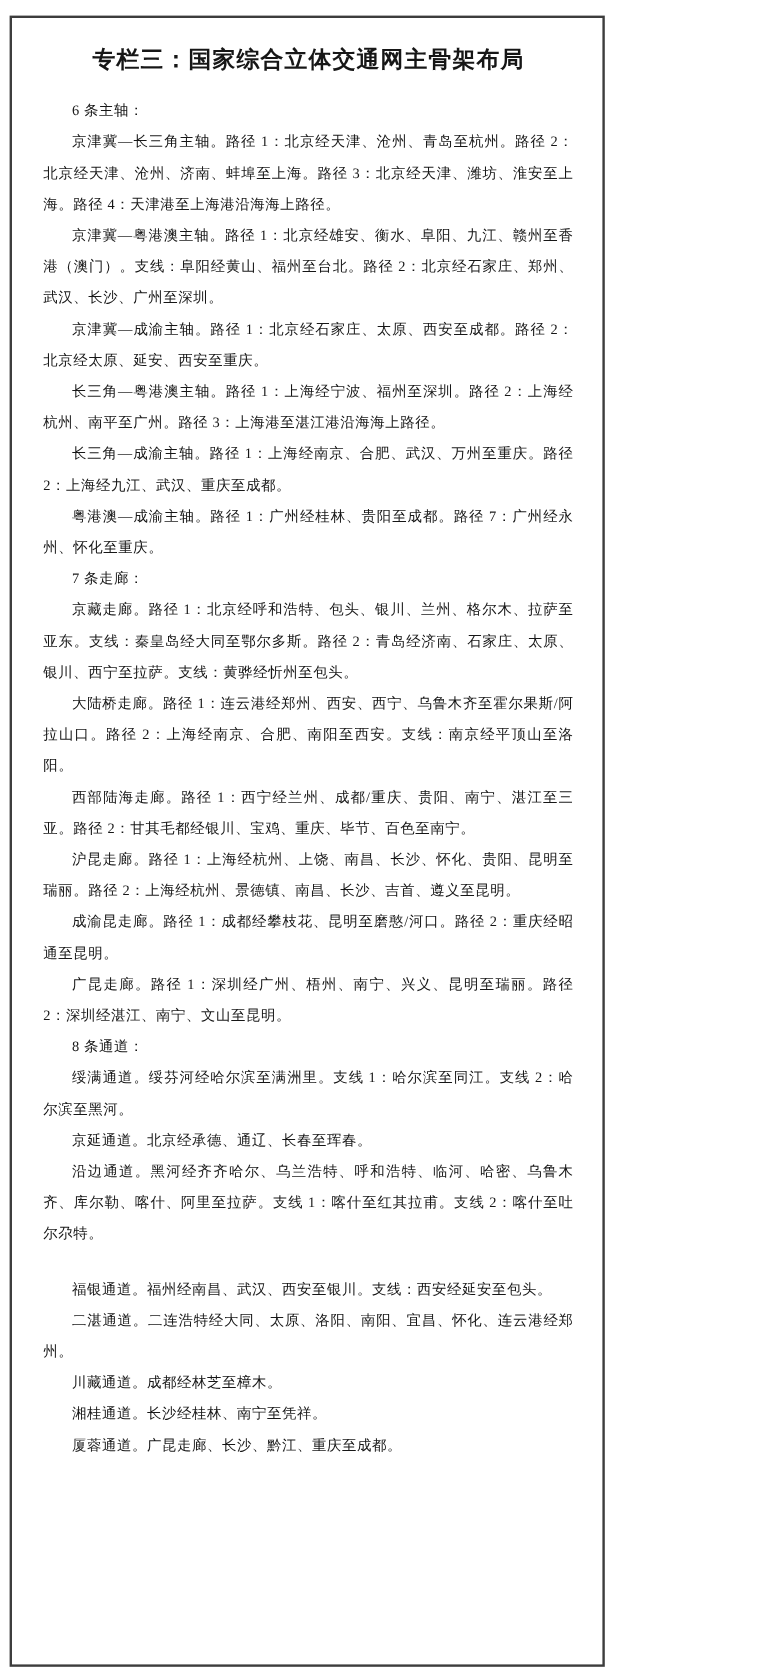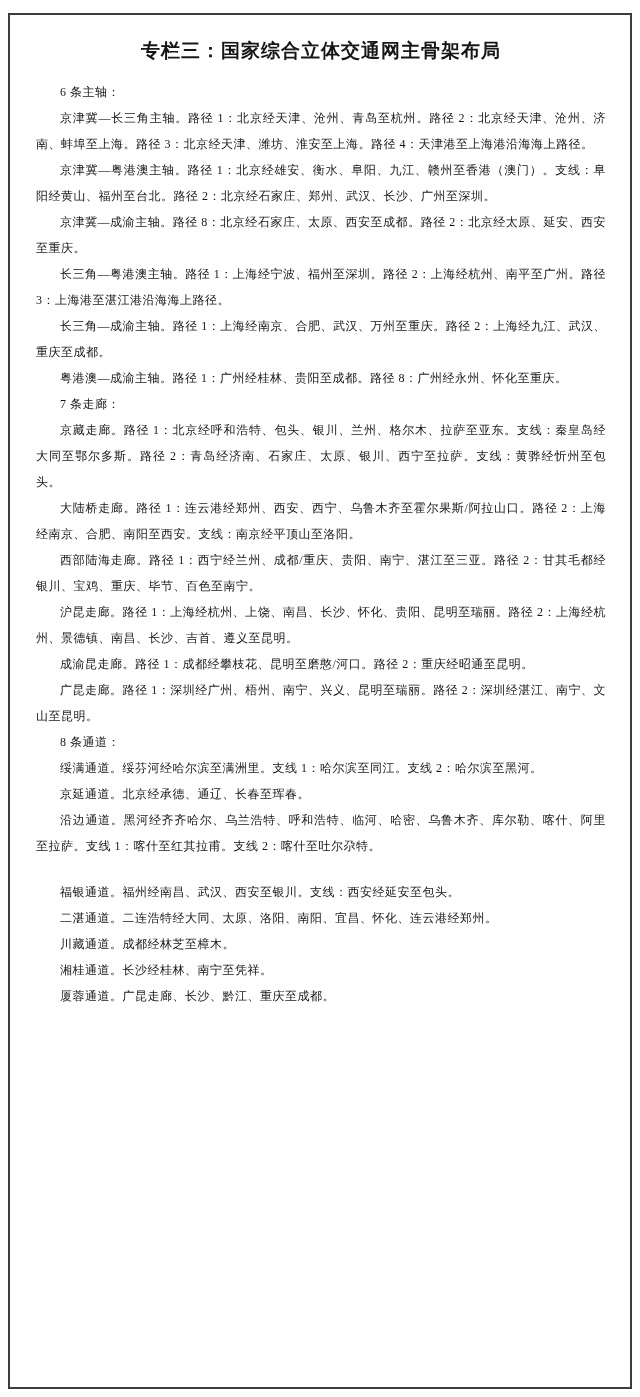--- a/index.html
+++ b/index.html
@@ -11,21 +11,21 @@
     height: 1397px;
     background: #ffffff;
     position: relative;
     font-family: "Liberation Serif", "DejaVu Serif", serif;
     color: #161616;
   }
   .frame {
     position: absolute;
     left: 8px;
     top: 13px;
-    width: 624px;
+    width: 496px;
     height: 1376px;
     box-sizing: border-box;
     border: 2px solid #3d3d3d;
     padding: 23px 24px 0 26px;
     overflow: hidden;
   }
   .box-title {
     font-family: "Liberation Sans", "DejaVu Sans", sans-serif;
     font-weight: bold;
     font-size: 19px;
@@ -50,24 +50,24 @@
 <body>
 
 <div class="frame">
 
   <h1 class="box-title">专栏三：国家综合立体交通网主骨架布局</h1>
 
   <section>
     <p class="para">6 条主轴：</p>
     <p class="para">京津冀—长三角主轴。路径 1：北京经天津、沧州、青岛至杭州。路径 2：北京经天津、沧州、济南、蚌埠至上海。路径 3：北京经天津、潍坊、淮安至上海。路径 4：天津港至上海港沿海海上路径。</p>
     <p class="para">京津冀—粤港澳主轴。路径 1：北京经雄安、衡水、阜阳、九江、赣州至香港（澳门）。支线：阜阳经黄山、福州至台北。路径 2：北京经石家庄、郑州、武汉、长沙、广州至深圳。</p>
-    <p class="para">京津冀—成渝主轴。路径 8：北京经石家庄、太原、西安至成都。路径 2：北京经太原、延安、西安至重庆。</p>
+    <p class="para">京津冀—成渝主轴。路径 1：北京经石家庄、太原、西安至成都。路径 2：北京经太原、延安、西安至重庆。</p>
     <p class="para">长三角—粤港澳主轴。路径 1：上海经宁波、福州至深圳。路径 2：上海经杭州、南平至广州。路径 3：上海港至湛江港沿海海上路径。</p>
     <p class="para">长三角—成渝主轴。路径 1：上海经南京、合肥、武汉、万州至重庆。路径 2：上海经九江、武汉、重庆至成都。</p>
-    <p class="para">粤港澳—成渝主轴。路径 1：广州经桂林、贵阳至成都。路径 8：广州经永州、怀化至重庆。</p>
+    <p class="para">粤港澳—成渝主轴。路径 1：广州经桂林、贵阳至成都。路径 7：广州经永州、怀化至重庆。</p>
   </section>
 
   <section>
     <p class="para">7 条走廊：</p>
     <p class="para">京藏走廊。路径 1：北京经呼和浩特、包头、银川、兰州、格尔木、拉萨至亚东。支线：秦皇岛经大同至鄂尔多斯。路径 2：青岛经济南、石家庄、太原、银川、西宁至拉萨。支线：黄骅经忻州至包头。</p>
     <p class="para">大陆桥走廊。路径 1：连云港经郑州、西安、西宁、乌鲁木齐至霍尔果斯/阿拉山口。路径 2：上海经南京、合肥、南阳至西安。支线：南京经平顶山至洛阳。</p>
     <p class="para">西部陆海走廊。路径 1：西宁经兰州、成都/重庆、贵阳、南宁、湛江至三亚。路径 2：甘其毛都经银川、宝鸡、重庆、毕节、百色至南宁。</p>
     <p class="para">沪昆走廊。路径 1：上海经杭州、上饶、南昌、长沙、怀化、贵阳、昆明至瑞丽。路径 2：上海经杭州、景德镇、南昌、长沙、吉首、遵义至昆明。</p>
     <p class="para">成渝昆走廊。路径 1：成都经攀枝花、昆明至磨憨/河口。路径 2：重庆经昭通至昆明。</p>
     <p class="para">广昆走廊。路径 1：深圳经广州、梧州、南宁、兴义、昆明至瑞丽。路径 2：深圳经湛江、南宁、文山至昆明。</p>

